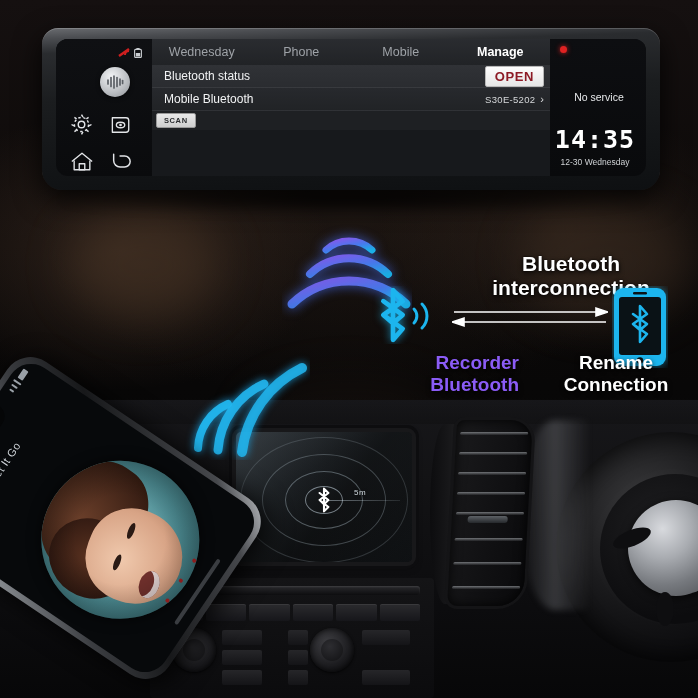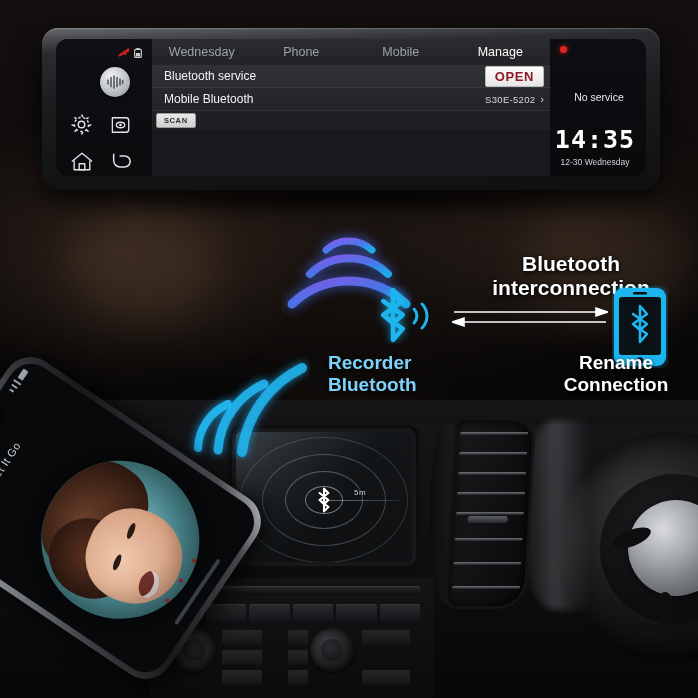--- a/index.html
+++ b/index.html
@@ -256,23 +256,23 @@
   .arcs-center { position: absolute; left: 282px; top: 212px; width: 130px; height: 110px; }
 
   
   .headline {
     position: absolute; left: 444px; top: 252px; width: 254px;
     text-align: center;
     font-size: 21px; font-weight: bold; color: #fff; line-height: 1.14;
     text-shadow: 0 2px 5px rgba(0,0,0,.95), 0 0 2px rgba(0,0,0,.9);
   }
   .label-recorder {
-    position: absolute; left: 328px; top: 352px; width: 170px;
-    text-align: left;
-    font-size: 19px; font-weight: bold; color: #7dd3fc; line-height: 1.16;
+    position: absolute; left: 349px; top: 352px; width: 170px;
+    text-align: right;
+    font-size: 19px; font-weight: bold; color: #8b5cf6; line-height: 1.16;
     text-shadow: 0 2px 5px rgba(0,0,0,.95);
   }
   .label-mobile {
     position: absolute; left: 534px; top: 352px; width: 164px;
     text-align: center;
     font-size: 19px; font-weight: bold; color: #fff; line-height: 1.16;
     text-shadow: 0 2px 5px rgba(0,0,0,.95);
   }
   .bt-big { position: absolute; left: 372px; top: 286px; width: 42px; height: 58px; }
   .bt-waves { position: absolute; left: 408px; top: 296px; width: 26px; height: 40px; }
@@ -320,21 +320,21 @@
   .pane { position: relative; flex: 1; background: #131417; }
   .tabs {
     position: relative; height: 26px;
     background: linear-gradient(180deg, #2a2c30, #212326);
     display: flex; align-items: center;
   }
   .tab {
     flex: 1; text-align: center;
     font-size: 12.5px; color: #9ea2a7;
   }
-  .tab.active { color: #fff; font-weight: normal; }
+  .tab.active { color: #fff; font-weight: bold; }
   .row {
     position: relative; height: 23px;
     display: flex; align-items: center;
     padding: 0 6px 0 12px;
     border-bottom: 1px solid rgba(255,255,255,.045);
   }
   .row.r-a { background: linear-gradient(180deg, #303236, #2a2c30); }
   .row.r-b { background: linear-gradient(180deg, #27292d, #212326); }
   .row-label { font-size: 12px; color: #f2f3f4; flex: 1; }
   .row-value { font-size: 9.5px; color: #d6d8da; letter-spacing: .3px; }
@@ -643,21 +643,21 @@
 
         <div class="pane">
           <div class="tabs">
             <div class="tab">Wednesday</div>
             <div class="tab">Phone</div>
             <div class="tab">Mobile</div>
             <div class="tab active">Manage</div>
           </div>
 
           <div class="row r-a">
-            <span class="row-label">Bluetooth service</span>
+            <span class="row-label">Bluetooth status</span>
             <span class="badge-open">OPEN</span>
           </div>
 
           <div class="row r-b">
             <span class="row-label">Mobile Bluetooth</span>
             <span class="row-value">S30E-5202</span>
             <span class="chev">›</span>
           </div>
 
           <div class="scan-zone">

